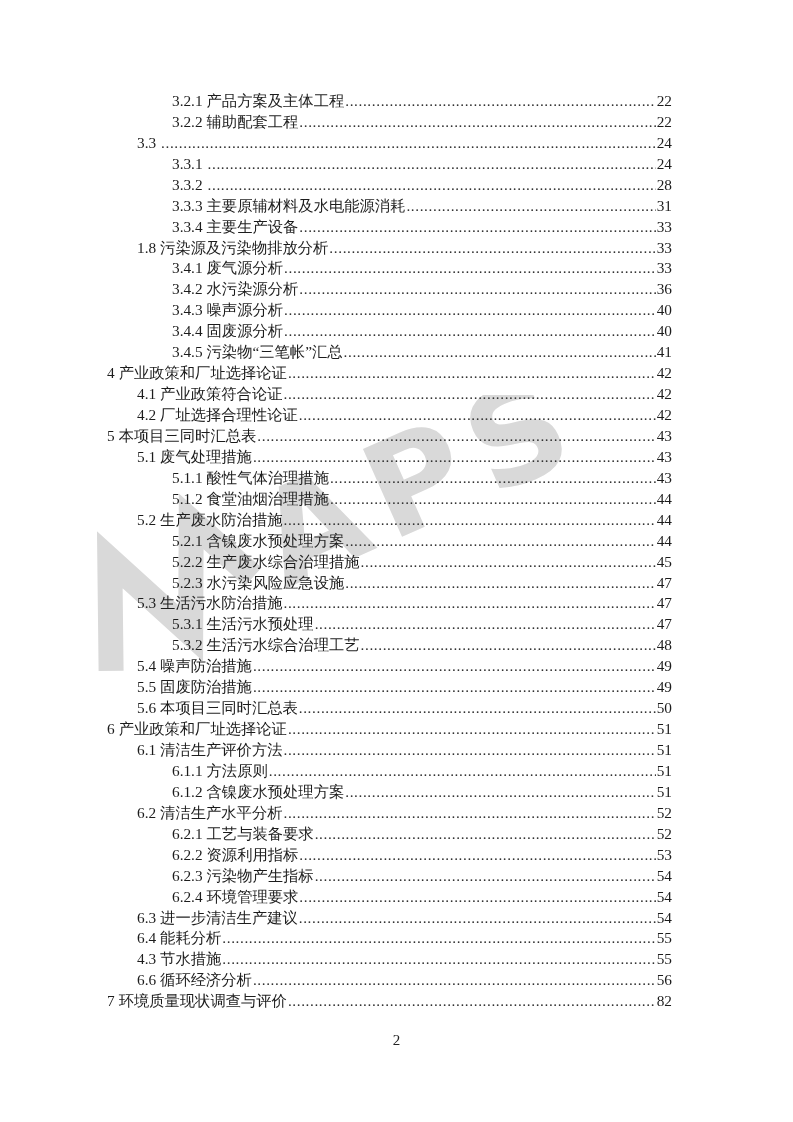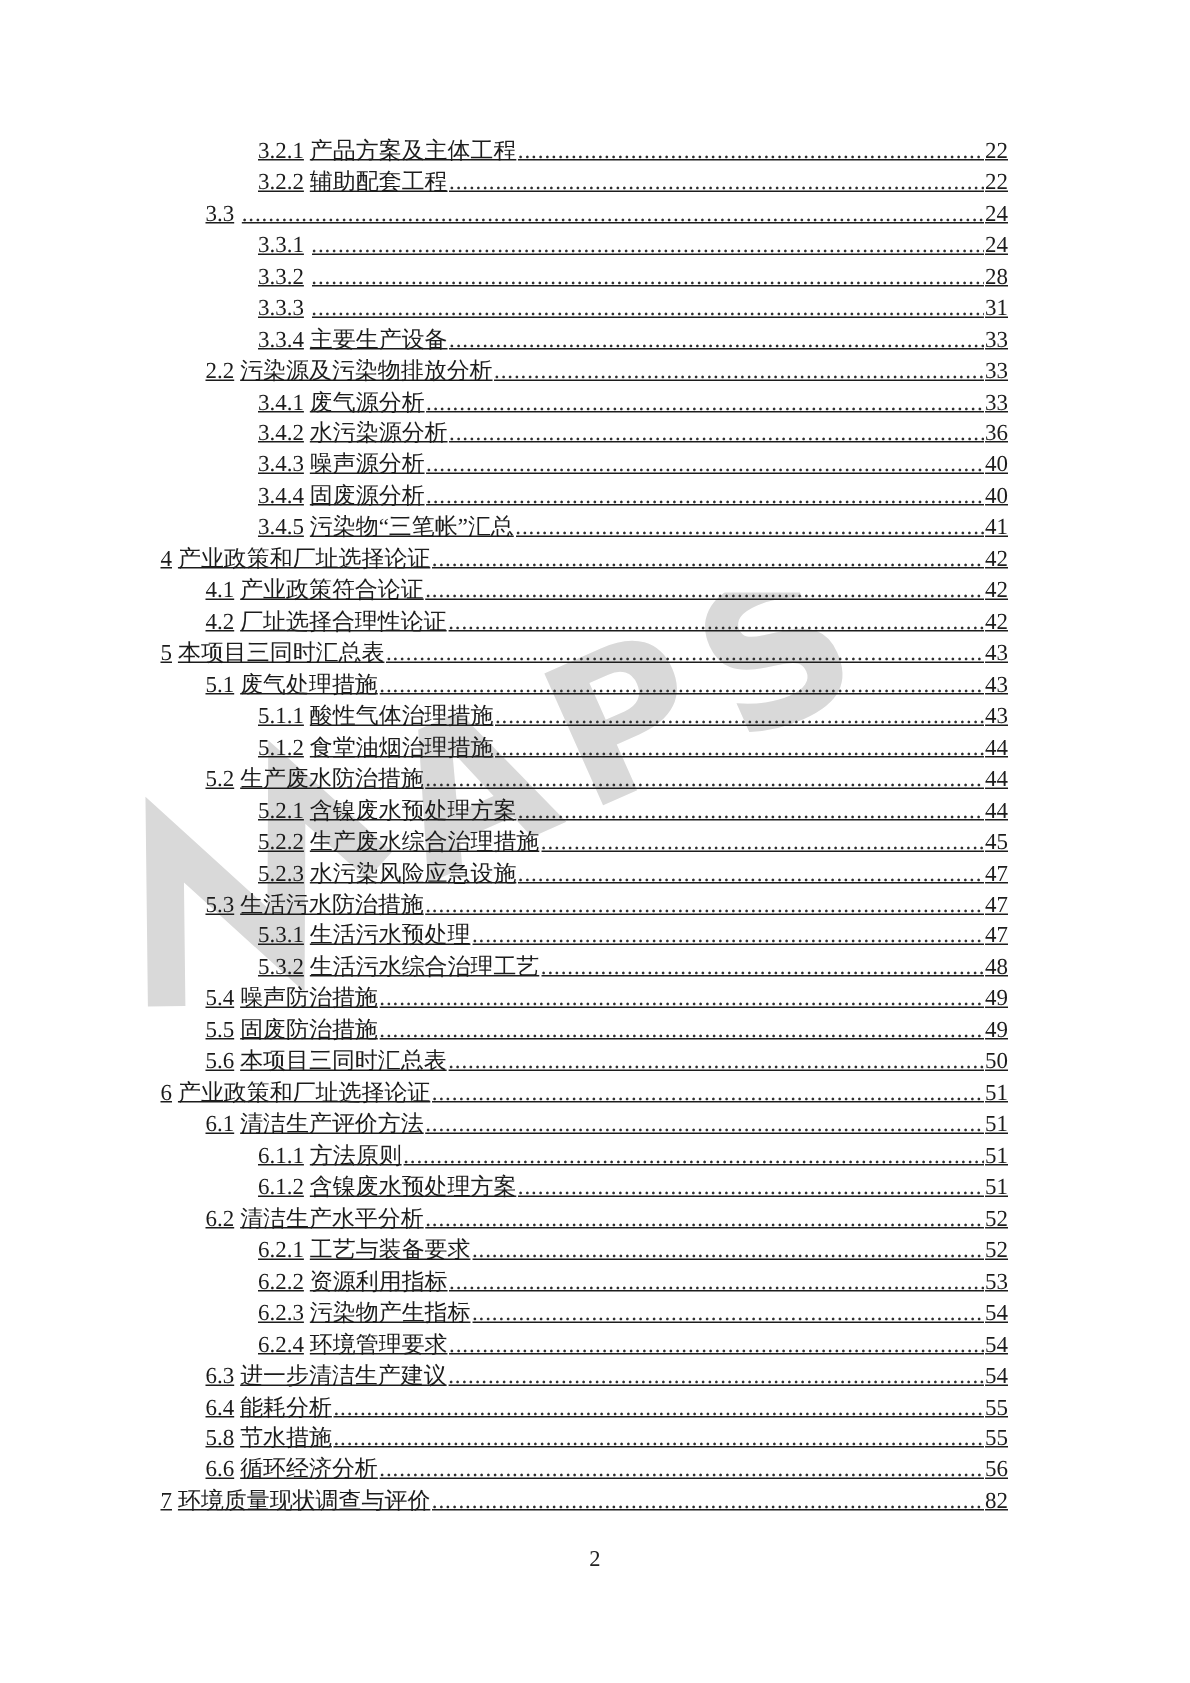--- a/index.html
+++ b/index.html
@@ -18,27 +18,26 @@
     pointer-events:none;
   }
   .toc {
     position:absolute;
     left:107px; top:91px;
     width:565px;
     z-index:1;
   }
   .toc-row {
     display:flex;
-    align-items:flex-start;
+    align-items:flex-end;
     height:20.95px;
     line-height:20.95px;
     font-size:15.3px;
     color:#1c1c1c;
     cursor:pointer;
-    text-decoration:underline;
   }
   .toc-row.lvl1 { padding-left:0; }
   .toc-row.lvl2 { padding-left:30px; }
   .toc-row.lvl3 { padding-left:65px; }
   .toc-num   { white-space:pre; margin-right:0.26em; flex:0 0 auto; }
   .toc-title { white-space:nowrap; flex:0 0 auto; }
   .toc-dots  {
     flex:1 1 auto;
     overflow:hidden;
     white-space:nowrap;
@@ -91,31 +90,32 @@
         <span class="toc-dots" aria-hidden="true">............................................................................................................................................................................................................................................................................................................</span>
         <span class="toc-page">24</span>
       </div>
       <div class="toc-row lvl3">
         <span class="toc-num">3.3.2</span>
         <span class="toc-dots" aria-hidden="true">............................................................................................................................................................................................................................................................................................................</span>
         <span class="toc-page">28</span>
       </div>
       <div class="toc-row lvl3">
         <span class="toc-num">3.3.3</span>
+        <span class="toc-title">主要原辅材料及水电能源消耗</span>
         <span class="toc-dots" aria-hidden="true">............................................................................................................................................................................................................................................................................................................</span>
         <span class="toc-page">31</span>
       </div>
       <div class="toc-row lvl3">
         <span class="toc-num">3.3.4</span>
         <span class="toc-title">主要生产设备</span>
         <span class="toc-dots" aria-hidden="true">............................................................................................................................................................................................................................................................................................................</span>
         <span class="toc-page">33</span>
       </div>
       <div class="toc-row lvl2">
-        <span class="toc-num">2.2</span>
+        <span class="toc-num">1.8</span>
         <span class="toc-title">污染源及污染物排放分析</span>
         <span class="toc-dots" aria-hidden="true">............................................................................................................................................................................................................................................................................................................</span>
         <span class="toc-page">33</span>
       </div>
       <div class="toc-row lvl3">
         <span class="toc-num">3.4.1</span>
         <span class="toc-title">废气源分析</span>
         <span class="toc-dots" aria-hidden="true">............................................................................................................................................................................................................................................................................................................</span>
         <span class="toc-page">33</span>
       </div>
@@ -305,21 +305,21 @@
         <span class="toc-dots" aria-hidden="true">............................................................................................................................................................................................................................................................................................................</span>
         <span class="toc-page">54</span>
       </div>
       <div class="toc-row lvl2">
         <span class="toc-num">6.4</span>
         <span class="toc-title">能耗分析</span>
         <span class="toc-dots" aria-hidden="true">............................................................................................................................................................................................................................................................................................................</span>
         <span class="toc-page">55</span>
       </div>
       <div class="toc-row lvl2">
-        <span class="toc-num">5.8</span>
+        <span class="toc-num">4.3</span>
         <span class="toc-title">节水措施</span>
         <span class="toc-dots" aria-hidden="true">............................................................................................................................................................................................................................................................................................................</span>
         <span class="toc-page">55</span>
       </div>
       <div class="toc-row lvl2">
         <span class="toc-num">6.6</span>
         <span class="toc-title">循环经济分析</span>
         <span class="toc-dots" aria-hidden="true">............................................................................................................................................................................................................................................................................................................</span>
         <span class="toc-page">56</span>
       </div>

